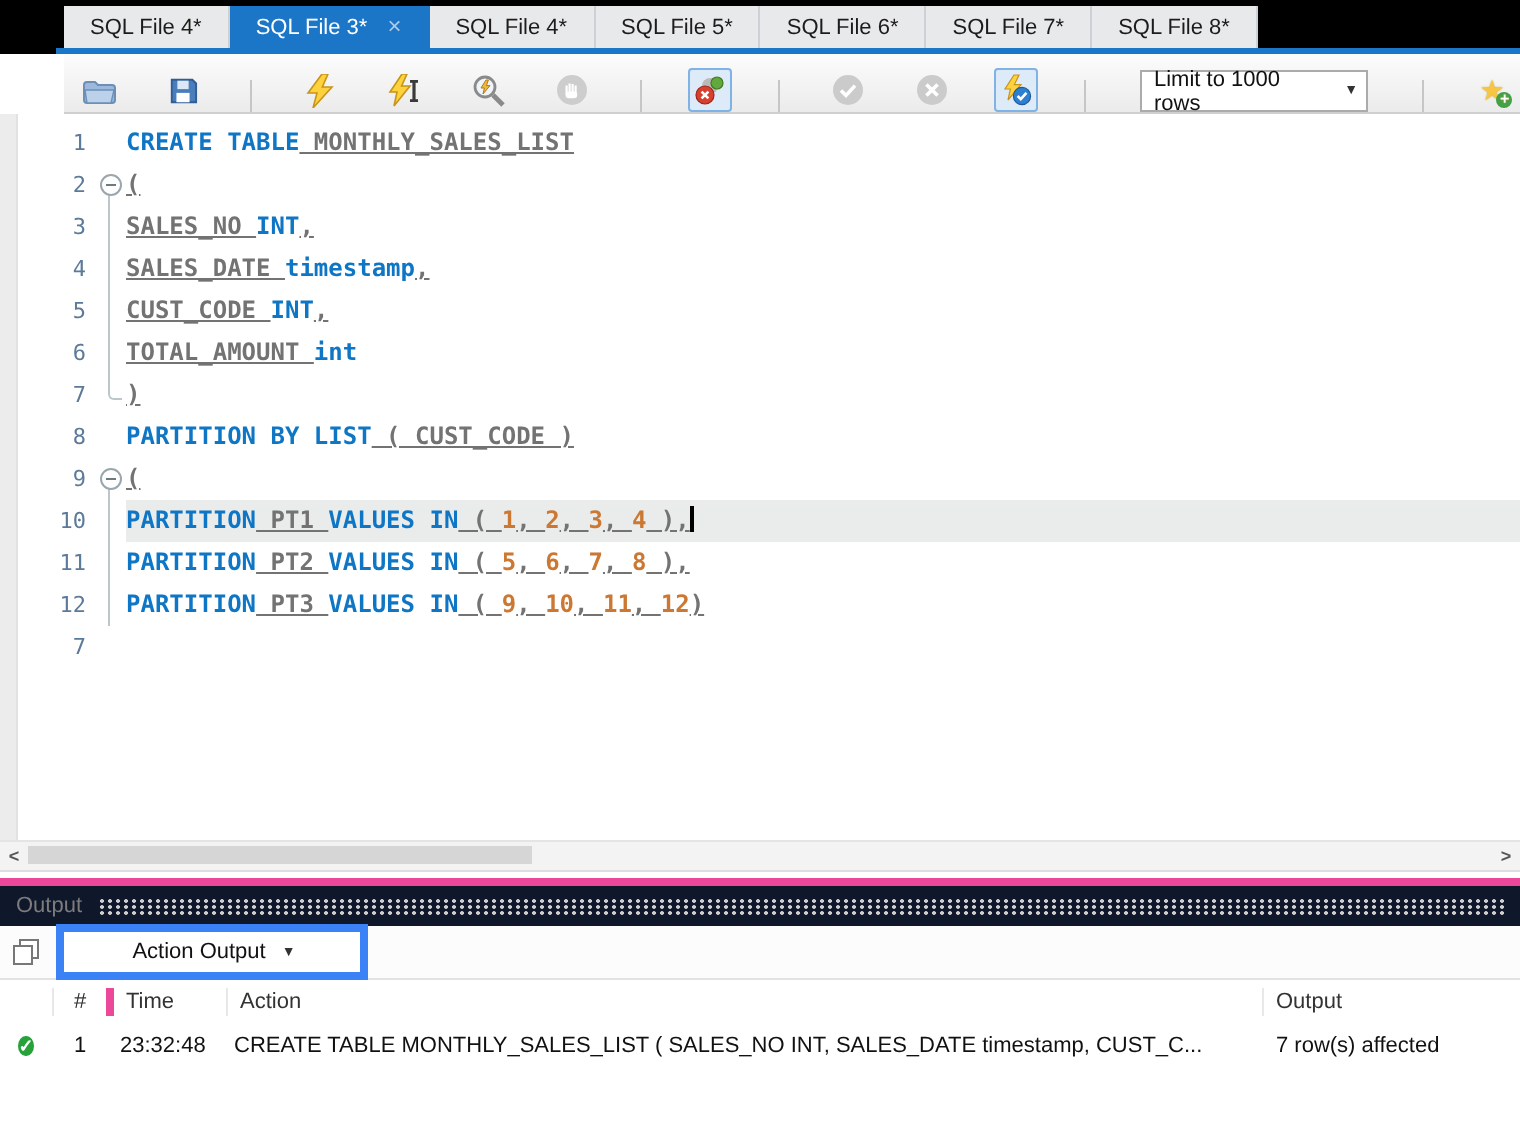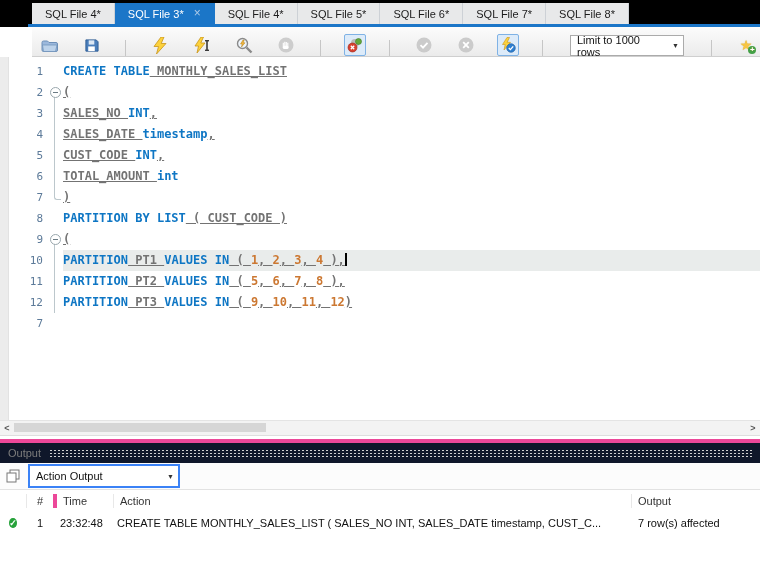--- a/index.html
+++ b/index.html
@@ -60,22 +60,22 @@
   .sthumb{position:absolute;left:14px;top:2px;width:252px;height:9px;background:#d6d6d6;}
 
   .gap{height:3px;background:#fff;}
 
   
   .outhead{height:20px;background:#0f172a;border-top:4px solid #ec4899;display:flex;
            align-items:center;padding:0 8px;color:#7c7c7c;font-size:11px;}
   .dots{flex:1;height:9px;margin-left:8px;
         background-image:radial-gradient(#cfcfcf 1px,transparent 1.3px);background-size:4px 3px;}
   .comborow{height:26px;display:flex;align-items:center;padding:0 6px;background:#fcfcfc;}
-  .combo{width:138px;height:20px;border:2px solid #3b82f6;background:#fff;display:flex;
-         align-items:center;justify-content:space-between;font-size:11px;padding:0 4px 0 6px;margin-left:8px;}
+  .combo{width:138px;height:20px;border:4px solid #3b82f6;background:#fff;display:flex;
+         align-items:center;justify-content:center;font-size:11px;padding:0 4px 0 6px;margin-left:8px;}
   .thead{display:flex;height:22px;align-items:center;border-top:1px solid #e2e2e2;
          font-size:11px;color:#333;background:#fff;}
   .thead>div{height:14px;line-height:14px;}
   .col-status{width:26px;flex:none;text-align:center;}
   .col-num{width:26px;flex:none;text-align:center;border-left:1px solid #e8e8e8;}
   .col-time{width:50px;flex:none;padding-left:6px;border-left:4px solid #ec4899;}
   .col-action{flex:1;padding-left:6px;overflow:hidden;white-space:nowrap;border-left:1px solid #e8e8e8;}
   .col-msg{width:122px;flex:none;padding-left:6px;border-left:1px solid #e8e8e8;}
   .trow{display:flex;height:22px;align-items:center;font-size:11px;color:#111;background:#fff;}
   .trow>div{border-left:none;}

